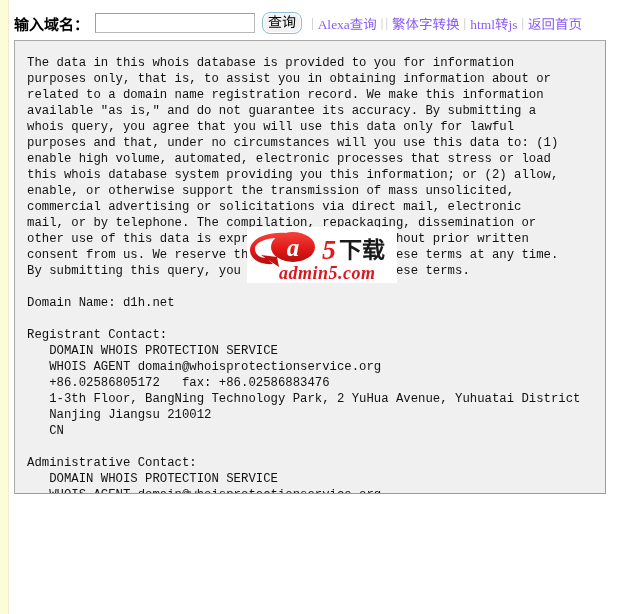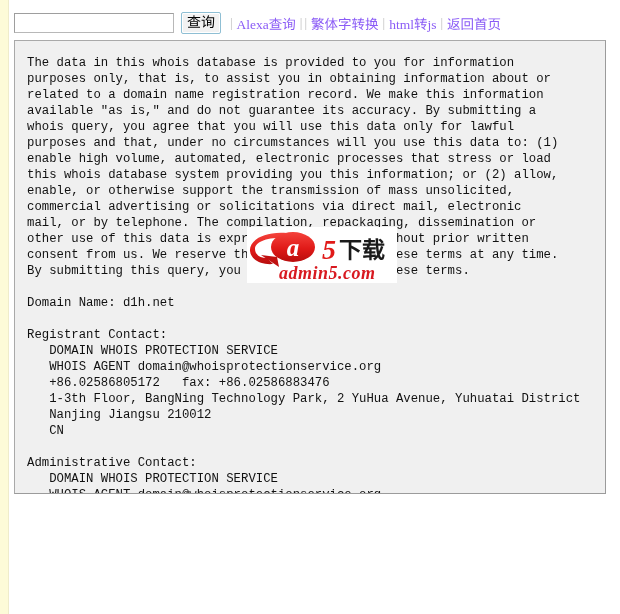--- a/index.html
+++ b/index.html
@@ -67,21 +67,21 @@
     padding: 1px 3px;
     outline: none;
   }
   #query-button {
     margin-left: 7px;
     height: 22px;
     padding: 0 5px;
     box-sizing: border-box;
     background: #f2f2f2;
     border: 1px solid #8fbfd4;
-    border-radius: 2px;
+    border-radius: 8px;
     box-shadow: inset 0 0 0 1px #ffffff;
     font-family: "Liberation Serif", serif;
     font-size: 14px;
     color: #000;
     cursor: pointer;
     line-height: 18px;
   }
 
   #nav-links {
     display: flex;
@@ -171,20 +171,21 @@
   }
 </style>
 </head>
 <body>
 
 <div id="left-stripe"></div>
 
 <div id="page">
 
   <div id="search-bar">
+    <span id="search-label">输入域名：</span>
 
     <input id="domain-input" type="text" value="" style="">
 
     <button id="query-button">查询</button>
 
     <nav id="nav-links">
       <span class="nav-sep">|</span>
       <a class="nav-link" href="#">Alexa查询</a>
       <span class="nav-sep">|</span>
       <span class="nav-sep">|</span>

